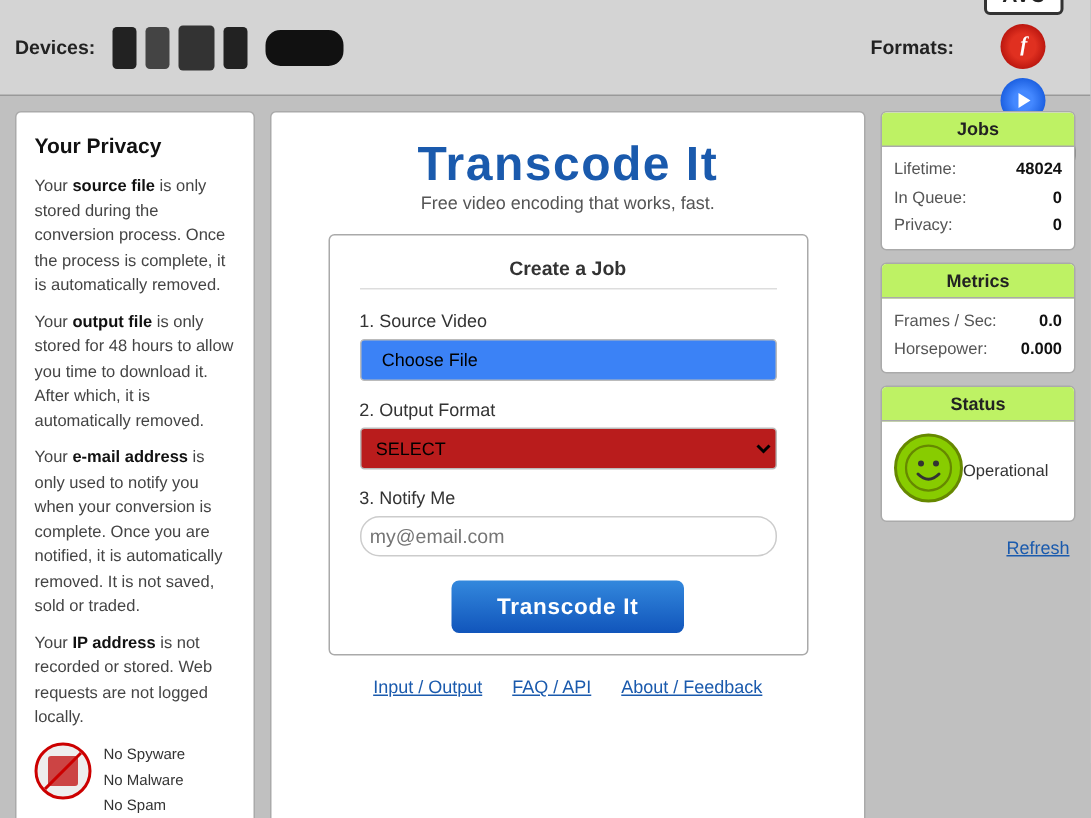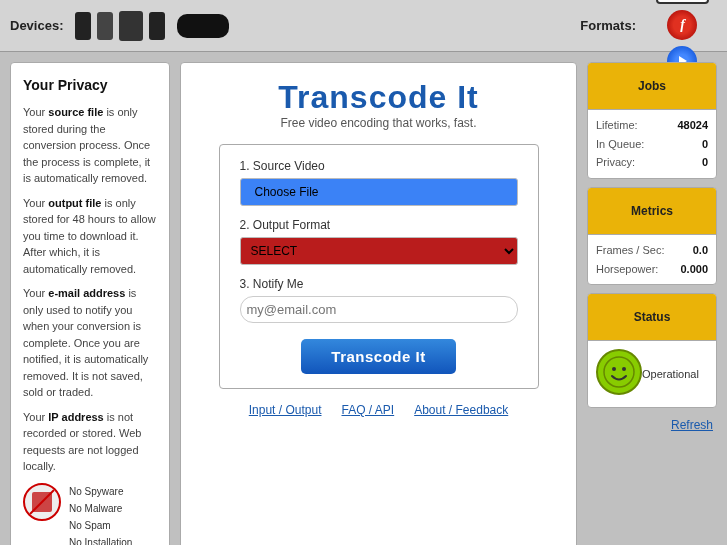--- a/index.html
+++ b/index.html
@@ -13,21 +13,21 @@
     }
 
     
     #top-bar {
       background: #d4d4d4;
       border-bottom: 1px solid #999;
       display: flex;
       align-items: center;
       padding: 6px 10px;
       gap: 12px;
-      height: 52px;
+      height: 64px;
     }
     #device-icons {
       display: flex;
       align-items: center;
       gap: 4px;
     }
     .device-icon {
       width: 28px;
       height: 30px;
       background: #555;
@@ -278,26 +278,26 @@
       flex-direction: column;
       gap: 8px;
     }
     .info-box {
       background: white;
       border: 1px solid #aaa;
       border-radius: 4px;
       overflow: hidden;
     }
     .info-box-title {
-      background: #eab308;
+      background: #bef264;
       border-bottom: 1px solid #aaa;
       text-align: center;
       font-weight: bold;
       font-size: 12px;
-      padding: 16px;
+      padding: 4px;
       color: #222;
     }
     .info-box-content {
       padding: 6px 8px;
       font-size: 11px;
       color: #333;
       line-height: 1.7;
     }
     .info-row {
       display: flex;
@@ -385,20 +385,21 @@
         <div>No Installation</div>
       </div>
     </div>
   </div>
 
   <div id="center-panel">
     <div id="logo-title">Transcode It</div>
     <div id="logo-subtitle">Free video encoding that works, fast.</div>
 
     <div id="job-form-container">
+      <div id="form-title">Create a Job</div>
 
       <div class="form-group">
         <div class="form-label">1. Source Video</div>
         <button id="choose-file-btn">Choose File</button>
       </div>
 
       <div class="form-group">
         <div class="form-label">2. Output Format</div>
         <select id="output-format-select">
           <option>SELECT</option>

